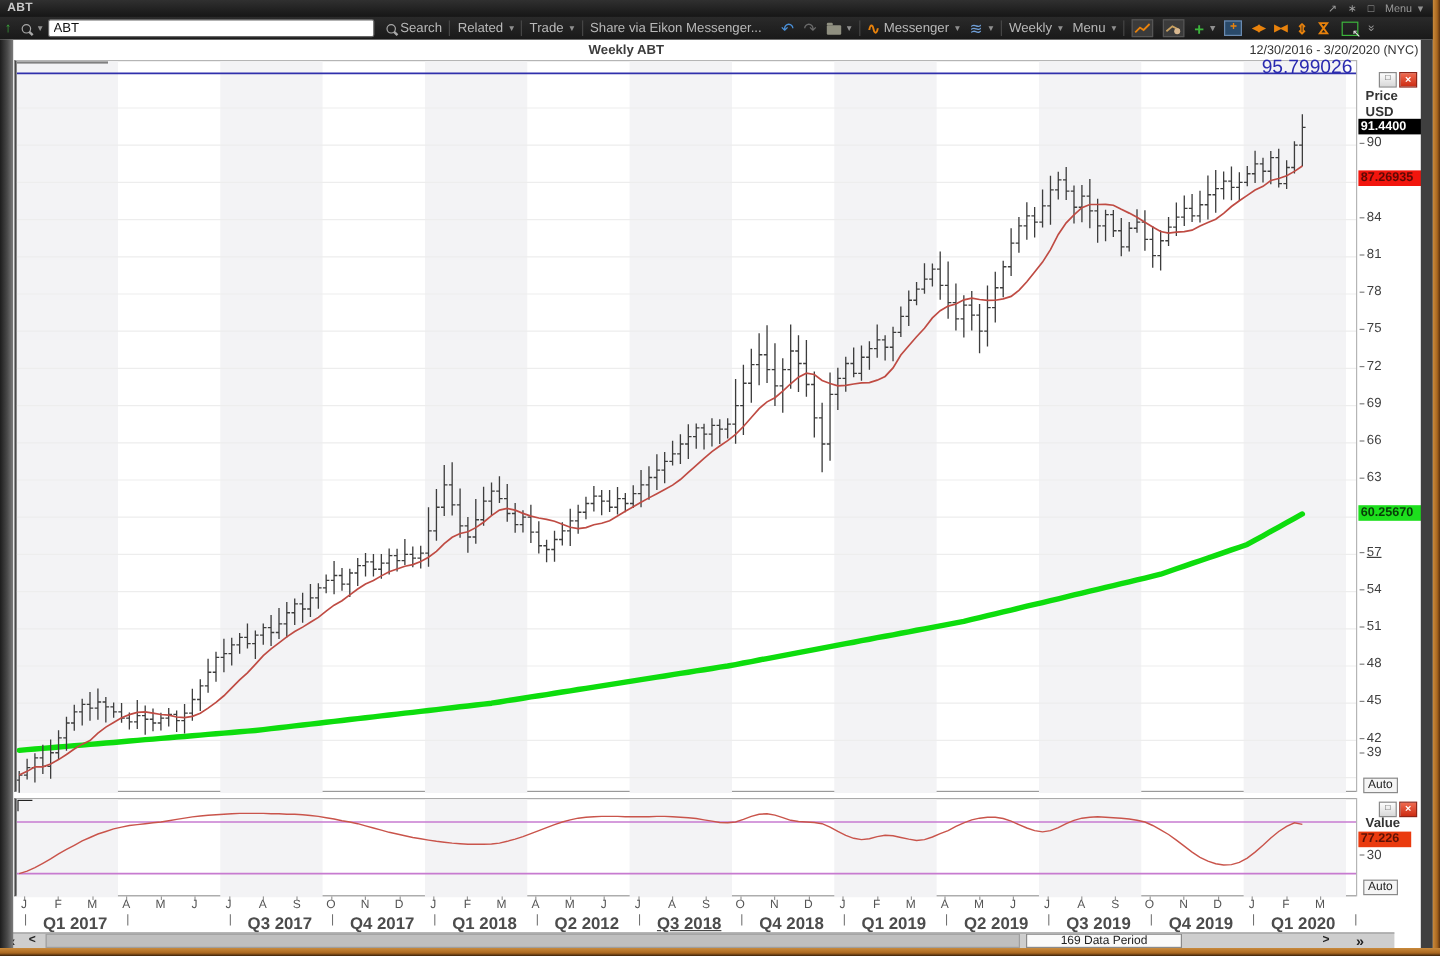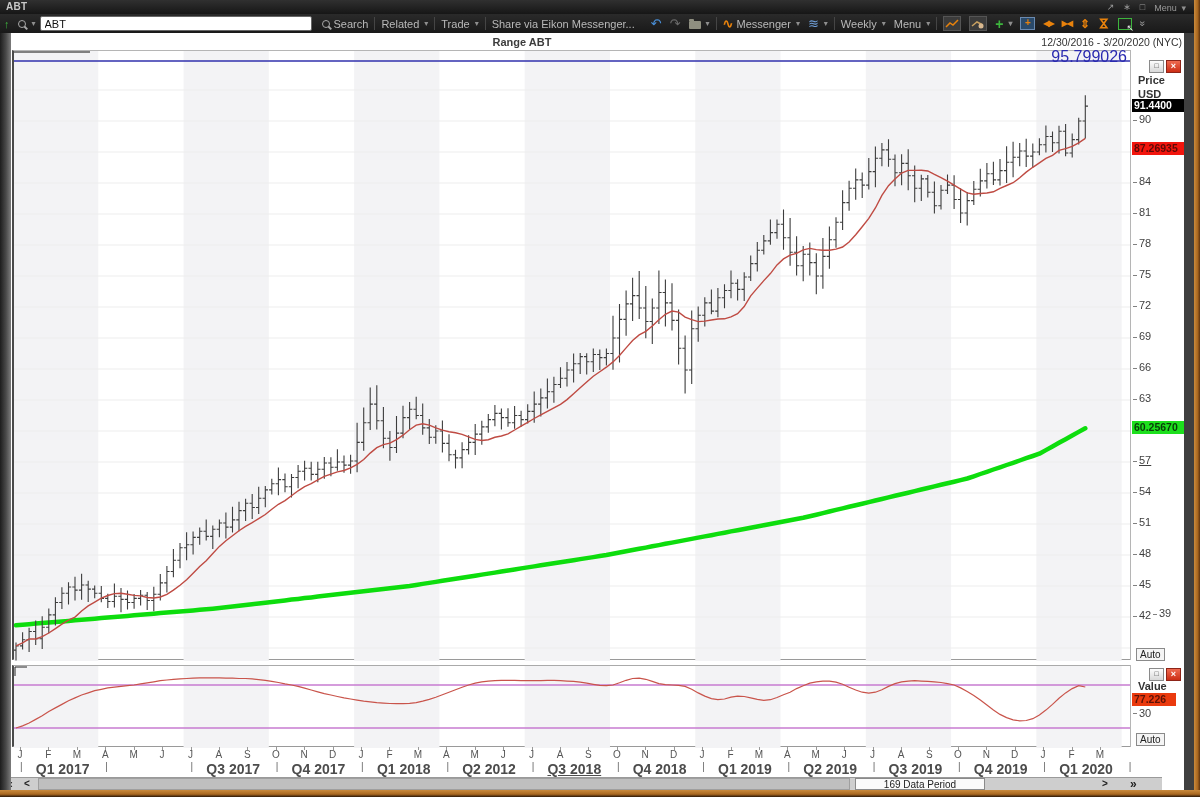--- a/index.html
+++ b/index.html
@@ -150,21 +150,21 @@
     <span class="tbtn ico-or" style="font-size:12px;transform:rotate(90deg)">⋈</span>
     <span class="tbtn">
         <span class="sel-box">
           <i>↖</i>
         </span>
       </span>
     <span class="tbtn" style="color:#9a9a9a;transform:rotate(90deg);font-size:10px">»</span>
   </div>
 
   <div id="chartarea">
-    <div id="chart-title">Range ABT</div>
+    <div id="chart-title">Weekly ABT</div>
     <div id="chart-range">12/30/2016 - 3/20/2020 (NYC)</div>
 
     <div id="price-plot"><svg width="1118" height="610">
           <rect x="-1" y="0" width="85.28" height="610" fill="#f3f3f5"></rect>
           <rect x="169.56" y="0" width="85.28" height="610" fill="#f3f3f5"></rect>
           <rect x="340.12" y="0" width="85.28" height="610" fill="#f3f3f5"></rect>
           <rect x="510.68" y="0" width="85.28" height="610" fill="#f3f3f5"></rect>
           <rect x="681.24" y="0" width="85.28" height="610" fill="#f3f3f5"></rect>
           <rect x="851.8" y="0" width="85.28" height="610" fill="#f3f3f5"></rect>
           <rect x="1022.36" y="0" width="85.28" height="610" fill="#f3f3f5"></rect>
@@ -228,21 +228,21 @@
         <div class="ptick" style="top: 248.999px;"><i></i>72</div>
         <div class="ptick" style="top: 279.999px;"><i></i>69</div>
         <div class="ptick" style="top: 310.999px;"><i></i>66</div>
         <div class="ptick" style="top: 341.999px;"><i></i>63</div>
         <div class="ptick" style="top: 403.999px; text-decoration: underline;"><i></i>57</div>
         <div class="ptick" style="top: 434.999px;"><i></i>54</div>
         <div class="ptick" style="top: 465.999px;"><i></i>51</div>
         <div class="ptick" style="top: 496.999px;"><i></i>48</div>
         <div class="ptick" style="top: 527.998px;"><i></i>45</div>
         <div class="ptick" style="top: 558.998px;"><i></i>42</div>
-        <div class="ptick" style="top: 557px; margin-left: 20px;"><i></i>39</div>
+        <div class="ptick" style="top: 571px;"><i></i>39</div>
       </div>
 
     <div id="osc-axis">
       <div class="minmax" style="top:3px;right:3px">
         <span class="mm">□</span>
         <span class="mm close">×</span>
       </div>
       <div class="axis-head" style="top:15px">Value</div>
       <div class="pricebox" id="value-box" style="top: 28px;">77.226</div>
       <div class="ptick" id="osc-tick-40" style="top: 41.6668px;"><i></i><span>30</span></div>

